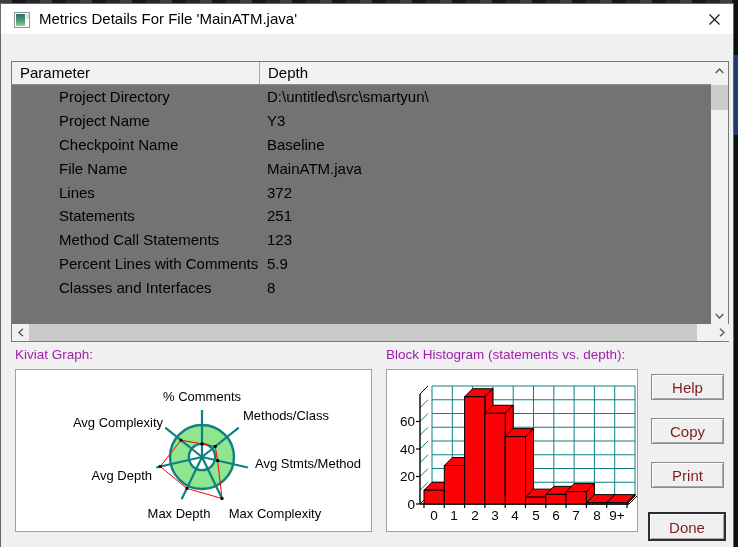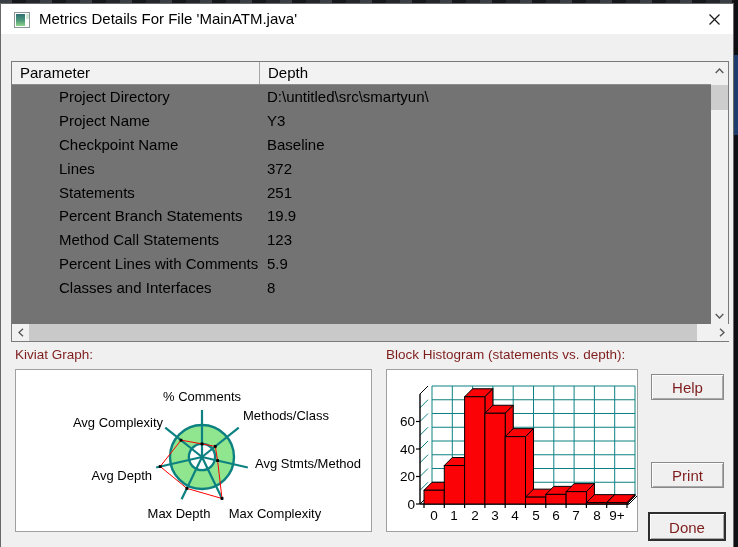--- a/index.html
+++ b/index.html
@@ -36,21 +36,21 @@
   .vscroll{position:absolute;right:0;top:0;width:17px;height:262px;background:#f1f1f1;}
   .vscroll .arrow{position:absolute;left:0;width:17px;height:17px;display:flex;align-items:center;justify-content:center;}
   .vscroll .up{top:0;} .vscroll .down{bottom:0;}
   .vscroll .thumb{position:absolute;left:0;top:23px;width:17px;height:25px;background:#cdcdcd;}
   .hscroll{position:absolute;left:0;bottom:0;width:699px;height:17px;background:#f1f1f1;}
   .hscroll .arrow{position:absolute;top:0;width:17px;height:17px;display:flex;align-items:center;justify-content:center;}
   .hscroll .left{left:0;} .hscroll .right{right:0;}
   .hscroll .thumb{position:absolute;left:17px;top:0;width:668px;height:17px;background:#c9c9c9;}
   .hscroll2{width:718px; left:0;}
 
-  .section-label{position:absolute;font-size:13.5px;color:#7f1d1d;white-space:nowrap;}
+  .section-label{position:absolute;font-size:13.5px;color:#a21caf;white-space:nowrap;}
   .chart-box{position:absolute;background:#fff;border:1px solid #a0a0a0;box-sizing:border-box;}
   #kiviat-box{left:14px;top:365px;width:357px;height:163px;padding-left:8px;}
   #hist-box{left:385px;top:365px;width:252px;height:163px;}
   svg text{font-family:"Liberation Sans",sans-serif;}
 
   .btn{position:absolute;left:650px;width:73px;height:26px;background:#f0f0f0;
     border:1px solid #8a8a8a;box-shadow:inset 1px 1px 0 #fdfdfd,inset -1px -1px 0 #a8a8a8;
     font-family:"Liberation Sans",sans-serif;font-size:15px;color:#7f1d1d;text-align:center;line-height:24px;box-sizing:border-box;}
   .btn.default{left:647px;width:78px;height:29px;border:2px solid #2e2e2e;line-height:25px;}
 </style>
@@ -90,30 +90,30 @@
         </div>
       <div class="row">
           <span class="cell-param">Project Name</span>
           <span class="cell-value">Y3</span>
         </div>
       <div class="row">
           <span class="cell-param">Checkpoint Name</span>
           <span class="cell-value">Baseline</span>
         </div>
       <div class="row">
+          <span class="cell-param">File Name</span>
+          <span class="cell-value">MainATM.java</span>
+        </div>
+      <div class="row">
           <span class="cell-param">Lines</span>
           <span class="cell-value">372</span>
         </div>
       <div class="row">
           <span class="cell-param">Statements</span>
           <span class="cell-value">251</span>
-        </div>
-      <div class="row">
-          <span class="cell-param">Percent Branch Statements</span>
-          <span class="cell-value">19.9</span>
         </div>
       <div class="row">
           <span class="cell-param">Method Call Statements</span>
           <span class="cell-value">123</span>
         </div>
       <div class="row">
           <span class="cell-param">Percent Lines with Comments</span>
           <span class="cell-value">5.9</span>
         </div>
       <div class="row">
@@ -277,16 +277,17 @@
       <text x="128" y="150" text-anchor="middle" font-size="13.5" fill="#000">4</text>
       <text x="149" y="150" text-anchor="middle" font-size="13.5" fill="#000">5</text>
       <text x="169" y="150" text-anchor="middle" font-size="13.5" fill="#000">6</text>
       <text x="189" y="150" text-anchor="middle" font-size="13.5" fill="#000">7</text>
       <text x="210" y="150" text-anchor="middle" font-size="13.5" fill="#000">8</text>
       <text x="230" y="150" text-anchor="middle" font-size="13.5" fill="#000">9+</text>
     </svg>
   </div>
 
   <button class="btn" style="top:370px;">Help</button>
+  <button class="btn" style="top:414px;">Copy</button>
   <button class="btn" style="top:458px;">Print</button>
   <button class="btn default" style="top:508px;">Done</button>
 
 </div>
 
 </body></html>

